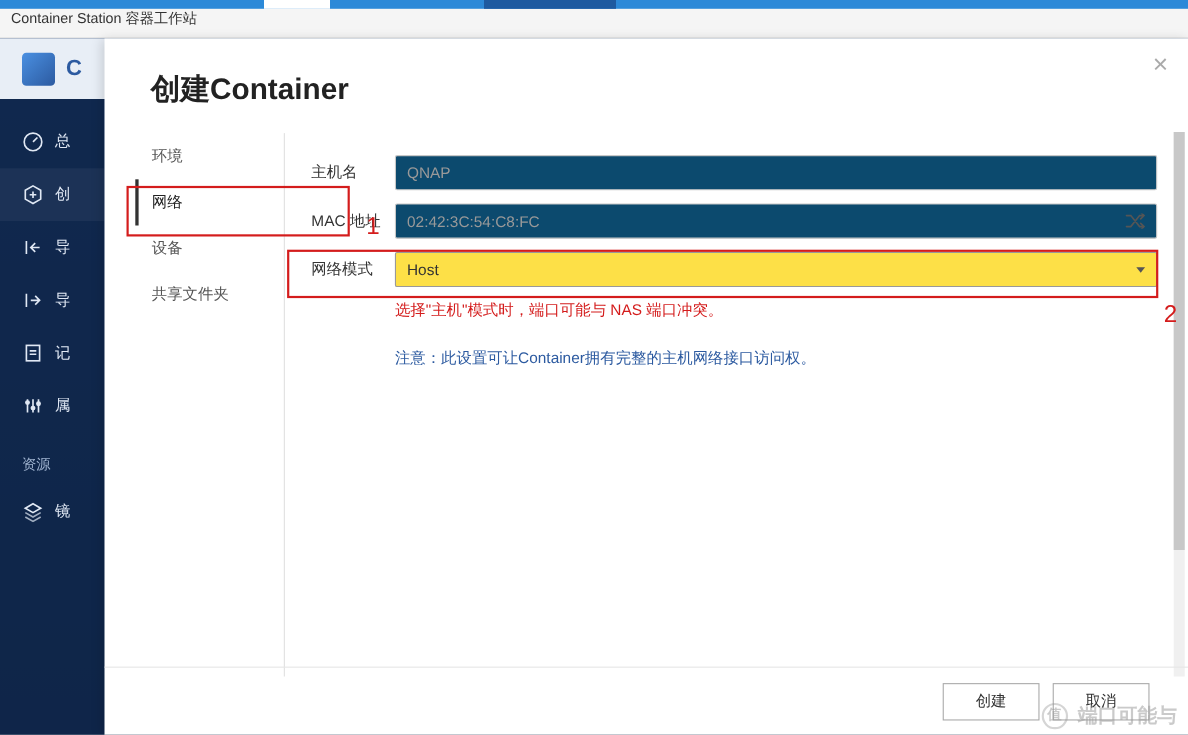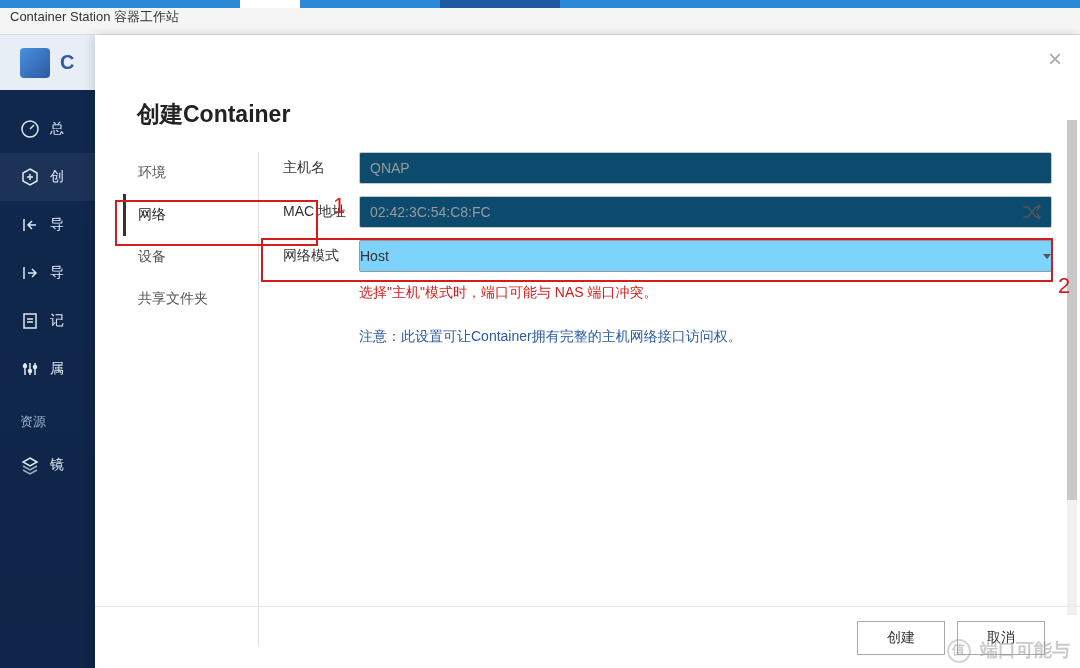--- a/index.html
+++ b/index.html
@@ -17,33 +17,33 @@
     .bg-logo { width: 30px; height: 30px; background: linear-gradient(135deg, #4a90e2, #2c5aa0); border-radius: 4px; margin-right: 10px; }
     .bg-title { font-size: 20px; color: #2c5aa0; font-weight: bold; }
     .bg-sidebar { position: absolute; top: 55px; left: 0; width: 95px; height: 578px; background: rgba(15, 38, 73, 0.85); padding-top: 15px; }
     .bg-cat { color: #a0b4d0; font-size: 13px; padding: 10px 20px; }
     .bg-item { display: flex; align-items: center; color: #e0e8f4; font-size: 14px; padding: 14px 20px; }
     .bg-item.active { background: rgba(255,255,255,0.05); }
     .bg-item svg { margin-right: 10px; flex-shrink: 0; }
     
     .modal { position: absolute; top: 35px; left: 95px; width: 985px; height: 633px; background: #fff; box-shadow: -2px 0 10px rgba(0,0,0,0.15); }
     .modal-close { position: absolute; top: 10px; right: 18px; font-size: 24px; color: #aaa; cursor: pointer; }
-    .modal-title { font-size: 23px; font-weight: bold; color: #222; padding: 28px 0 22px 42px; margin-top: 36px; }
+    .modal-title { font-size: 27px; font-weight: bold; color: #222; padding: 28px 0 22px 42px; }
     
     .content { display: flex; height: 495px; border-bottom: 1px solid transparent; position: relative; }
     .settings-sidebar { width: 164px; padding-left: 28px; border-right: 1px solid #e0e0e0; }
     .tab { padding: 12px 15px; font-size: 14px; color: #555; cursor: pointer; position: relative; }
     .tab.selected { color: #222; border-left: 3px solid #333; padding-left: 12px; }
     .tab-hlbox { position: absolute; top: 48px; left: 20px; width: 203px; height: 46px; border: 2px solid #d41c1c; pointer-events: none; }
     
-    .form-area { flex: 1; padding: 0 28px 0 24px; position: relative; }
+    .form-area { flex: 1; padding: 0 28px 0 24px; position: relative; margin-top: 20px; }
     .row { display: flex; align-items: center; margin-bottom: 12px; }
     .lbl { width: 76px; font-size: 14px; color: #333; flex-shrink: 0; }
     .inp { flex: 1; height: 32px; border: 1px solid #c8c8c8; border-radius: 2px; padding: 0 10px; font-size: 14px; color: #999; background: #0c4a6e; display: flex; align-items: center; justify-content: space-between; }
-    .sel { flex: 1; height: 32px; border: 1px solid #999; border-radius: 2px; padding: 0 0; font-size: 14px; color: #333; background: #7dd3fc; display: flex; align-items: center; justify-content: space-between; cursor: pointer; }
+    .sel { flex: 1; height: 32px; border: 1px solid #999; border-radius: 2px; padding: 0 10px; font-size: 14px; color: #333; background: #fde047; display: flex; align-items: center; justify-content: space-between; cursor: pointer; }
     .caret-down { width: 0; height: 0; border-left: 4px solid transparent; border-right: 4px solid transparent; border-top: 5px solid #555; }
     
     .mode-hlbox { position: absolute; top: 86px; left: 2px; width: 792px; height: 44px; border: 2px solid #d41c1c; pointer-events: none; }
     
     .warn-text { margin-left: 76px; font-size: 14px; color: #d41c1c; margin-top: 6px; }
     .info-text { margin-left: 76px; font-size: 14px; color: #2c5aa0; margin-top: 24px; line-height: 1.5; }
     
     .anno { position: absolute; font-size: 22px; color: #d41c1c; font-weight: 400; }
     .anno.a1 { top: 158px; left: 238px; }
     .anno.a2 { top: 238px; left: 963px; }

